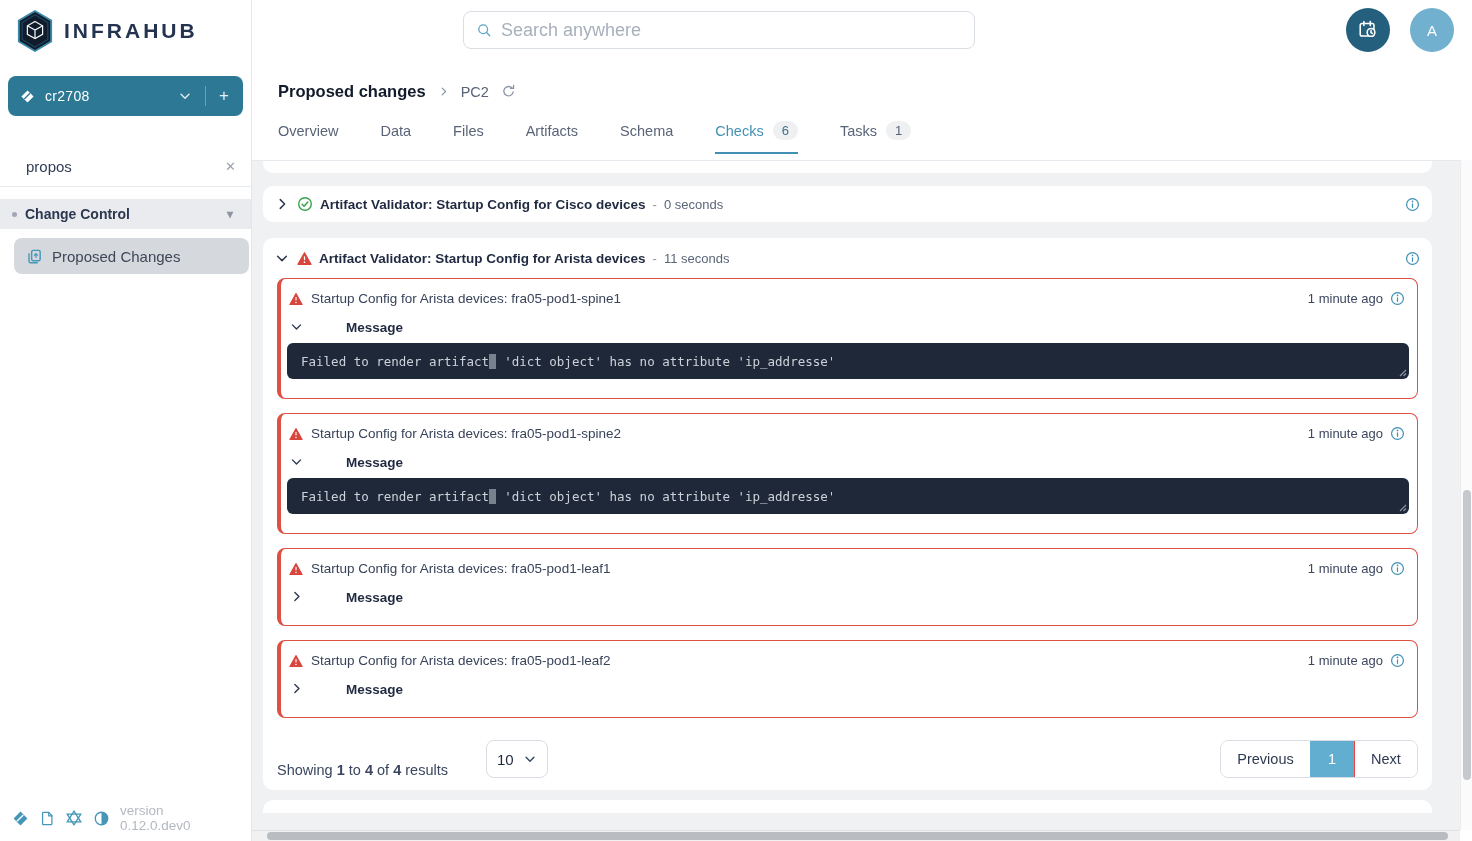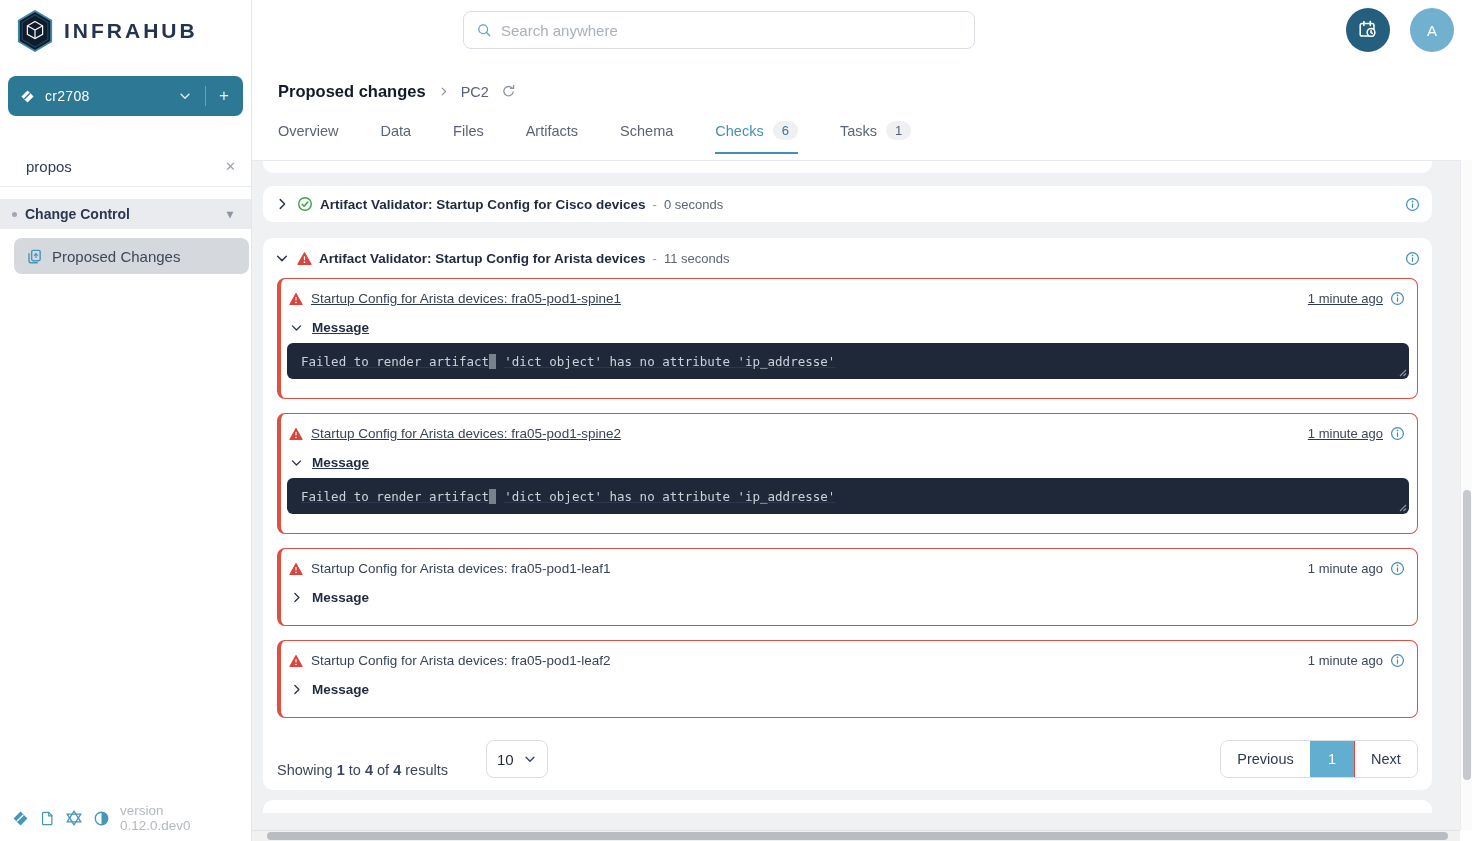--- a/index.html
+++ b/index.html
@@ -30,21 +30,21 @@
               display:flex; align-items:center; padding:0 12px; gap:9px; font-size:15px; color:#3e4658; cursor:pointer; }
   .side-footer { margin-top:auto; height:40px; display:flex; align-items:center; padding:0 14px 6px 12px; gap:10px; }
   .side-footer .ficon { color:#4596b8; display:flex; cursor:pointer; }
   .version { margin-left:auto; font-size:13.5px; color:#b3b9c1; }
 
   
   .main { flex:1; position:relative; background:#fff; }
   .topbar { height:60px; display:flex; align-items:center; }
   .top-search { margin-left:211px; width:512px; height:38px; border:1px solid #d9dee4; border-radius:8px;
                 display:flex; align-items:center; padding:0 12px; }
-  .top-search input { border:none; outline:none; flex:1; margin-left:9px; font-size:15px; color:#3a4760;
+  .top-search input { border:none; outline:none; flex:1; margin-left:9px; font-size:18px; color:#3a4760;
                       font-family:"Liberation Sans", sans-serif; }
   .top-search input::placeholder, .side-search input::placeholder { color:#a8b0bc; }
   .top-right { margin-left:auto; display:flex; align-items:center; gap:20px; padding-right:18px; }
   .cal-btn { width:44px; height:44px; border-radius:50%; background:#24607e; display:flex;
              align-items:center; justify-content:center; cursor:pointer; }
   .avatar { width:44px; height:44px; border-radius:50%; background:#72b0d0; color:#fdfdfe;
             display:flex; align-items:center; justify-content:center; font-size:15px; cursor:pointer; }
 
   .page-head { height:100px; padding:22px 26px 0 26px; }
   .crumb-row { display:flex; align-items:center; gap:12px; }
@@ -67,26 +67,26 @@
   .validator-card.expanded { margin-top:16px; padding:0 14px 12px 14px; }
   .validator-head { height:40px; display:flex; align-items:center; margin:0 -2px; cursor:pointer; }
   .v-title { font-size:13.5px; font-weight:700; color:#1f2940; margin-left:7px; }
   .v-dash { color:#8b94a5; font-size:13px; margin:0 7px; }
   .v-duration { font-size:13px; color:#5b6579; }
   .chev { display:flex; color:#2c3850; margin-right:8px; }
   .spacer { flex:1; }
 
   .check-card { border:1px solid #dd5042; border-left:4px solid #dd5042; border-radius:8px; background:#fff; }
   .check-card + .check-card { margin-top:14px; }
-  .check-card.open { padding-bottom:19px;text-decoration:underline; }
+  .check-card.open { padding-bottom:19px; }
   .check-card.closed { padding-bottom:20px; }
   .check-head { display:flex; align-items:center; padding:12px 12px 0 8px; }
   .c-title { font-size:13.5px; color:#38435a; margin-left:8px; }
   .c-time { font-size:13px; color:#3c475f; margin-right:7px; }
-  .msg-row { display:flex; align-items:center; padding:14px 0 0 9px; cursor:pointer; }
+  .msg-row { display:flex; padding:14px 0 0 9px; cursor:pointer;gap:34px; }
   .msg-label { font-size:13.5px; font-weight:700; color:#1f2940; margin-left:9px; }
   .terminal { margin:8px 8px 0 6px; height:36px; background:#1e2838; border-radius:6px;
               display:flex; align-items:center; padding:0 14px; position:relative;
               font-family:"DejaVu Sans Mono", monospace; font-size:12.5px; color:#ccd2da; }
   .cursor { display:inline-block; width:7px; height:15px; background:#78828f; vertical-align:middle; }
   .msg-post { margin-left:8px; }
   .resize-grip { position:absolute; right:2px; bottom:2px; }
 
   .pagination-row { margin-top:12px; height:48px; display:flex; align-items:flex-end; }
   .page-summary { font-size:14.5px; color:#3a465e; }

